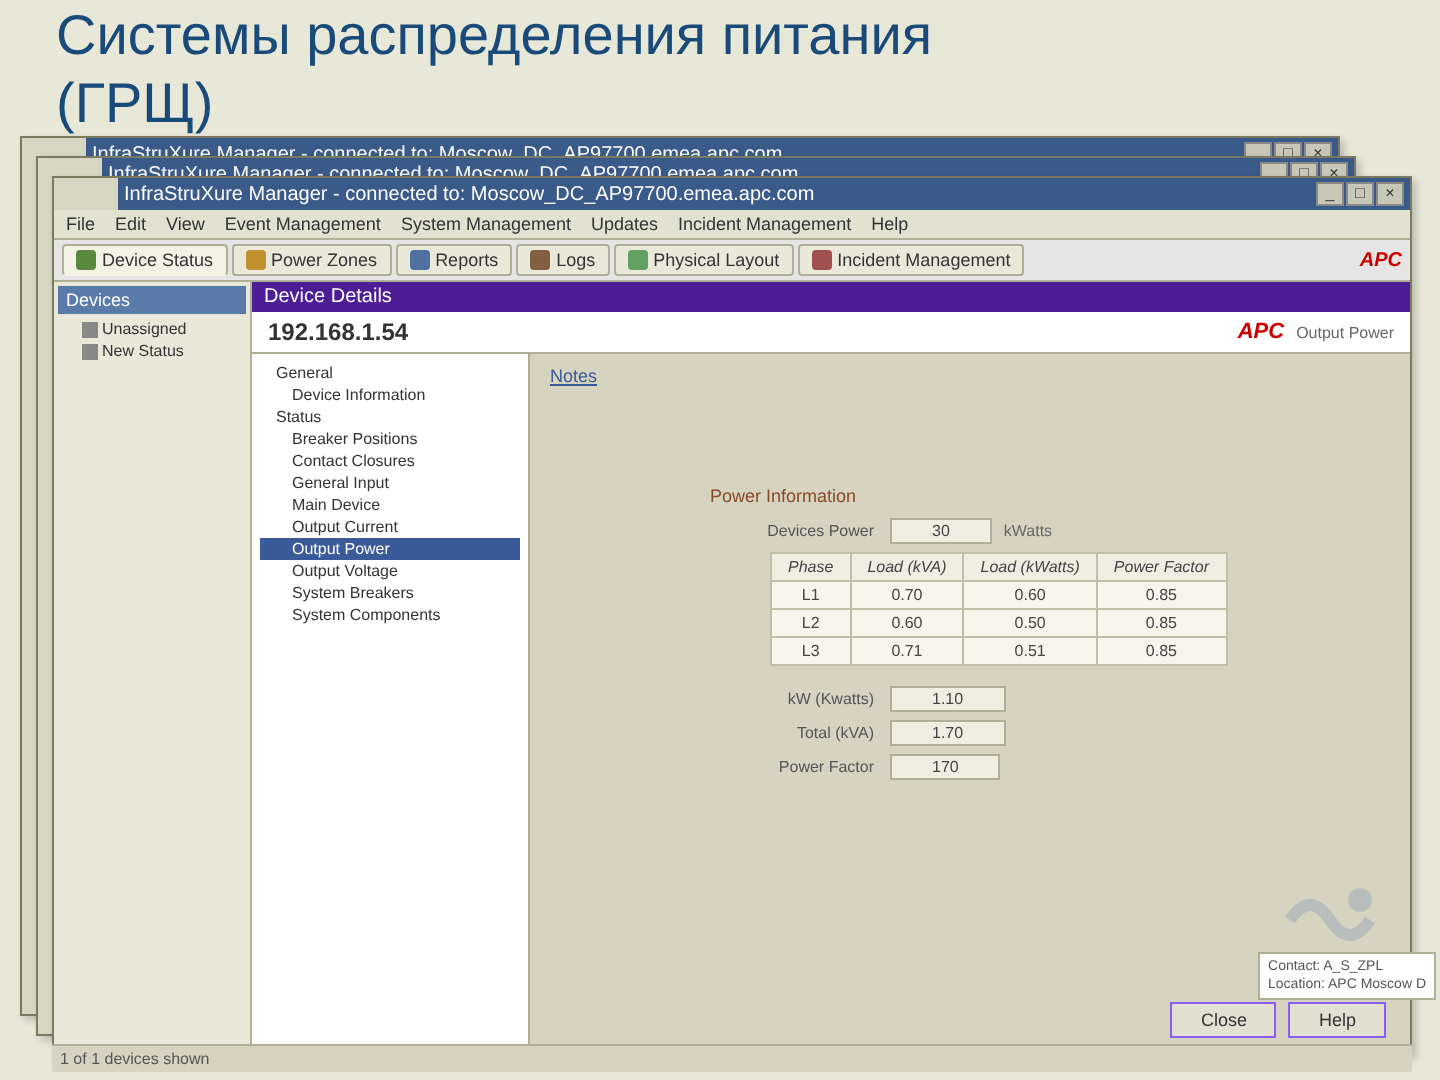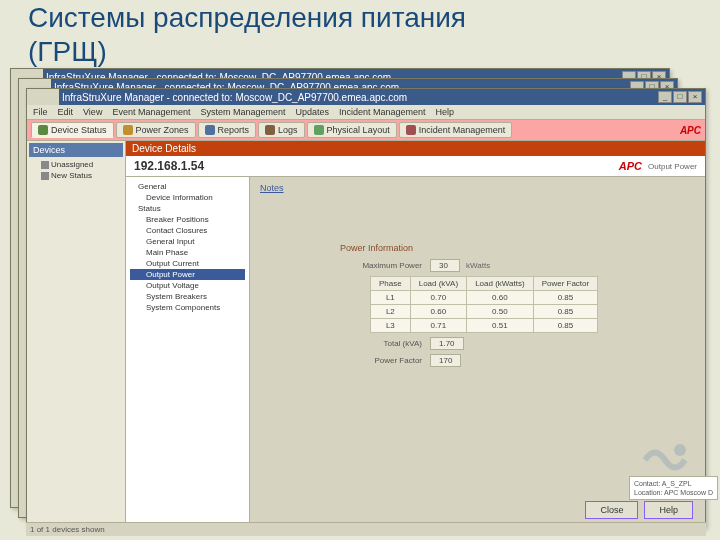--- a/index.html
+++ b/index.html
@@ -12,57 +12,57 @@
   .win-titlebar { display: flex; align-items: center; background: #3a5a8a; color: #fff; font-size: 10px; height: 16px; padding: 0 3px; margin-left: 32px; }
   .win-titlebar .ti { flex: 1; white-space: nowrap; overflow: hidden; }
   .win-btns { display: flex; gap: 1px; }
   .win-btn { width: 14px; height: 12px; background: #c8c8b8; border: 1px solid #888; font-size: 8px; line-height: 10px; text-align: center; color: #333; }
   
   .win1 { left: 10px; top: 68px; width: 660px; height: 440px; }
   .win2 { left: 18px; top: 78px; width: 660px; height: 440px; }
   .win3 { left: 26px; top: 88px; width: 680px; height: 440px; }
   
   .menubar { background: #e2e2d0; border-bottom: 1px solid #b0b098; font-size: 9px; display: flex; gap: 10px; padding: 2px 6px; color: #333; }
-  .toolbar { background: #fca5a5; border-bottom: 1px solid #b0b098; font-size: 9px; display: flex; gap: 2px; padding: 2px 4px; align-items: center; }
+  .toolbar { background: #e5e5e5; border-bottom: 1px solid #b0b098; font-size: 9px; display: flex; gap: 2px; padding: 2px 4px; align-items: center; }
   .tool-tab { display: flex; align-items: center; gap: 3px; padding: 2px 6px; border: 1px solid #b0b098; background: #eae8d8; border-radius: 2px; color: #333; }
   .tool-tab .ico { width: 10px; height: 10px; background: #5a8a40; border-radius: 2px; }
   .tool-tab.active { background: #f4f2e4; border-bottom-color: #f4f2e4; }
   .apc-logo { margin-left: auto; font-weight: bold; color: #c00; font-size: 10px; font-style: italic; }
   
   .main-area { display: flex; height: calc(100% - 52px); }
   .left-panel { width: 99px; background: #eae8d8; border-right: 1px solid #b0b098; font-size: 8px; padding: 2px; }
   .panel-title { background: #5a7aaa; color: #fff; padding: 2px 4px; font-size: 9px; margin-bottom: 2px; }
   .tree-item { padding: 1px 2px 1px 12px; color: #333; white-space: nowrap; }
   .tree-ico { display: inline-block; width: 8px; height: 8px; background: #888; margin-right: 2px; vertical-align: middle; }
   
   .detail-panel { flex: 1; background: #d6d4c0; position: relative; }
-  .detail-title { background: #c2410c; color: #fff; padding: 2px 6px; font-size: 10px; }
+  .detail-title { background: #4c1d95; color: #fff; padding: 2px 6px; font-size: 10px; }
   .detail-ip { background: #fff; padding: 3px 8px; font-size: 12px; font-weight: bold; color: #333; border-bottom: 1px solid #b0b098; display: flex; align-items: center; }
   .detail-apc { color: #c00; font-weight: bold; font-style: italic; font-size: 11px; margin-left: auto; margin-right: 6px; }
   .detail-sub { font-size: 8px; color: #666; font-weight: normal; }
   
   .detail-body { display: flex; height: calc(100% - 36px); }
-  .detail-tree { width: 124px; background: #fff; border-right: 1px solid #b0b098; font-size: 8px; padding: 4px; color: #333; }
+  .detail-tree { width: 139px; background: #fff; border-right: 1px solid #b0b098; font-size: 8px; padding: 4px; color: #333; }
   .dt-item { padding: 1px 0 1px 8px; white-space: nowrap; overflow: hidden; }
   .dt-item.indent1 { padding-left: 16px; }
   .dt-item.sel { background: #3a5a9a; color: #fff; }
   
   .detail-content { flex: 1; background: #d6d4c0; padding: 6px 10px; font-size: 8px; color: #444; position: relative; }
   .notes-link { color: #3a5a9a; text-decoration: underline; font-size: 9px; }
   
   .power-section { margin-top: 50px; }
   .section-label { color: #8a4a2a; font-size: 9px; margin-bottom: 6px; margin-left: 80px; }
   .form-row { display: flex; align-items: center; margin: 4px 0; padding-left: 100px; }
   .form-label { width: 70px; text-align: right; font-size: 8px; color: #555; padding-right: 8px; }
-  .form-val { border: 1px solid #b0b098; background: #f0eee0; padding: 1px 8px; min-width: 30px; font-size: 8px; }
+  .form-val { border: 1px solid #b0b098; background: #f0eee0; padding: 1px 20px; min-width: 30px; font-size: 8px; }
   .form-unit { font-size: 8px; color: #666; padding-left: 6px; }
   
   table.pwr { border-collapse: collapse; margin-left: 110px; margin-top: 4px; font-size: 8px; }
   table.pwr th, table.pwr td { border: 1px solid #c0c0a8; padding: 2px 8px; background: #f8f6ea; text-align: center; }
-  table.pwr th { background: #f0eee0; font-weight: normal; }
+  table.pwr th { background: #f0eee0; font-weight: normal; font-style: italic; }
   
   .btn-row { position: absolute; bottom: 8px; right: 12px; display: flex; gap: 6px; }
   .btn { border: 1px solid #8b5cf6; background: #e2e0d0; padding: 3px 14px; font-size: 9px; color: #333; }
   
   .status-strip { position: absolute; right: 2px; bottom: 40px; background: #fff; border: 1px solid #b0b098; padding: 2px 4px; font-size: 7px; color: #555; line-height: 1.3; }
   .statusbar { position: absolute; left: 26px; bottom: 4px; font-size: 8px; color: #555; background: #d6d4c0; padding: 2px 4px; border-top: 1px solid #b0b098; width: 680px; }
   
   .watermark { position: absolute; right: 30px; bottom: 60px; width: 50px; height: 40px; opacity: 0.25; }
   .watermark svg { width: 100%; height: 100%; }
 </style>
@@ -158,36 +158,36 @@
       </div>
 
       <div class="detail-body">
         <div class="detail-tree">
           <div class="dt-item">General</div>
           <div class="dt-item indent1">Device Information</div>
           <div class="dt-item">Status</div>
           <div class="dt-item indent1">Breaker Positions</div>
           <div class="dt-item indent1">Contact Closures</div>
           <div class="dt-item indent1">General Input</div>
-          <div class="dt-item indent1">Main Phase</div>
+          <div class="dt-item indent1">Main Device</div>
           <div class="dt-item indent1">Output Current</div>
           <div class="dt-item indent1 sel">Output Power</div>
           <div class="dt-item indent1">Output Voltage</div>
           <div class="dt-item indent1">System Breakers</div>
           <div class="dt-item indent1">System Components</div>
         </div>
 
         <div class="detail-content">
           <span class="notes-link">Notes</span>
           
           <div class="power-section">
             <div class="section-label">Power Information</div>
 
             <div class="form-row">
-              <span class="form-label">Maximum Power</span>
+              <span class="form-label">Devices Power</span>
               <span class="form-val">30</span>
               <span class="form-unit">kWatts</span>
             </div>
 
             <table class="pwr">
               <tbody>
                   <tr>
                 <th>Phase</th>
                 <th>Load (kVA)</th>
                 <th>Load (kWatts)</th>
@@ -207,20 +207,24 @@
               </tr>
               <tr>
                 <td>L3</td>
                 <td>0.71</td>
                 <td>0.51</td>
                 <td>0.85</td>
               </tr>
             </tbody>
               </table>
 
+            <div class="form-row" style="margin-top:10px">
+              <span class="form-label">kW (Kwatts)</span>
+              <span class="form-val">1.10</span>
+            </div>
             <div class="form-row">
               <span class="form-label">Total (kVA)</span>
               <span class="form-val">1.70</span>
             </div>
             <div class="form-row">
               <span class="form-label">Power Factor</span>
               <span class="form-val">170</span>
             </div>
           </div>
           

